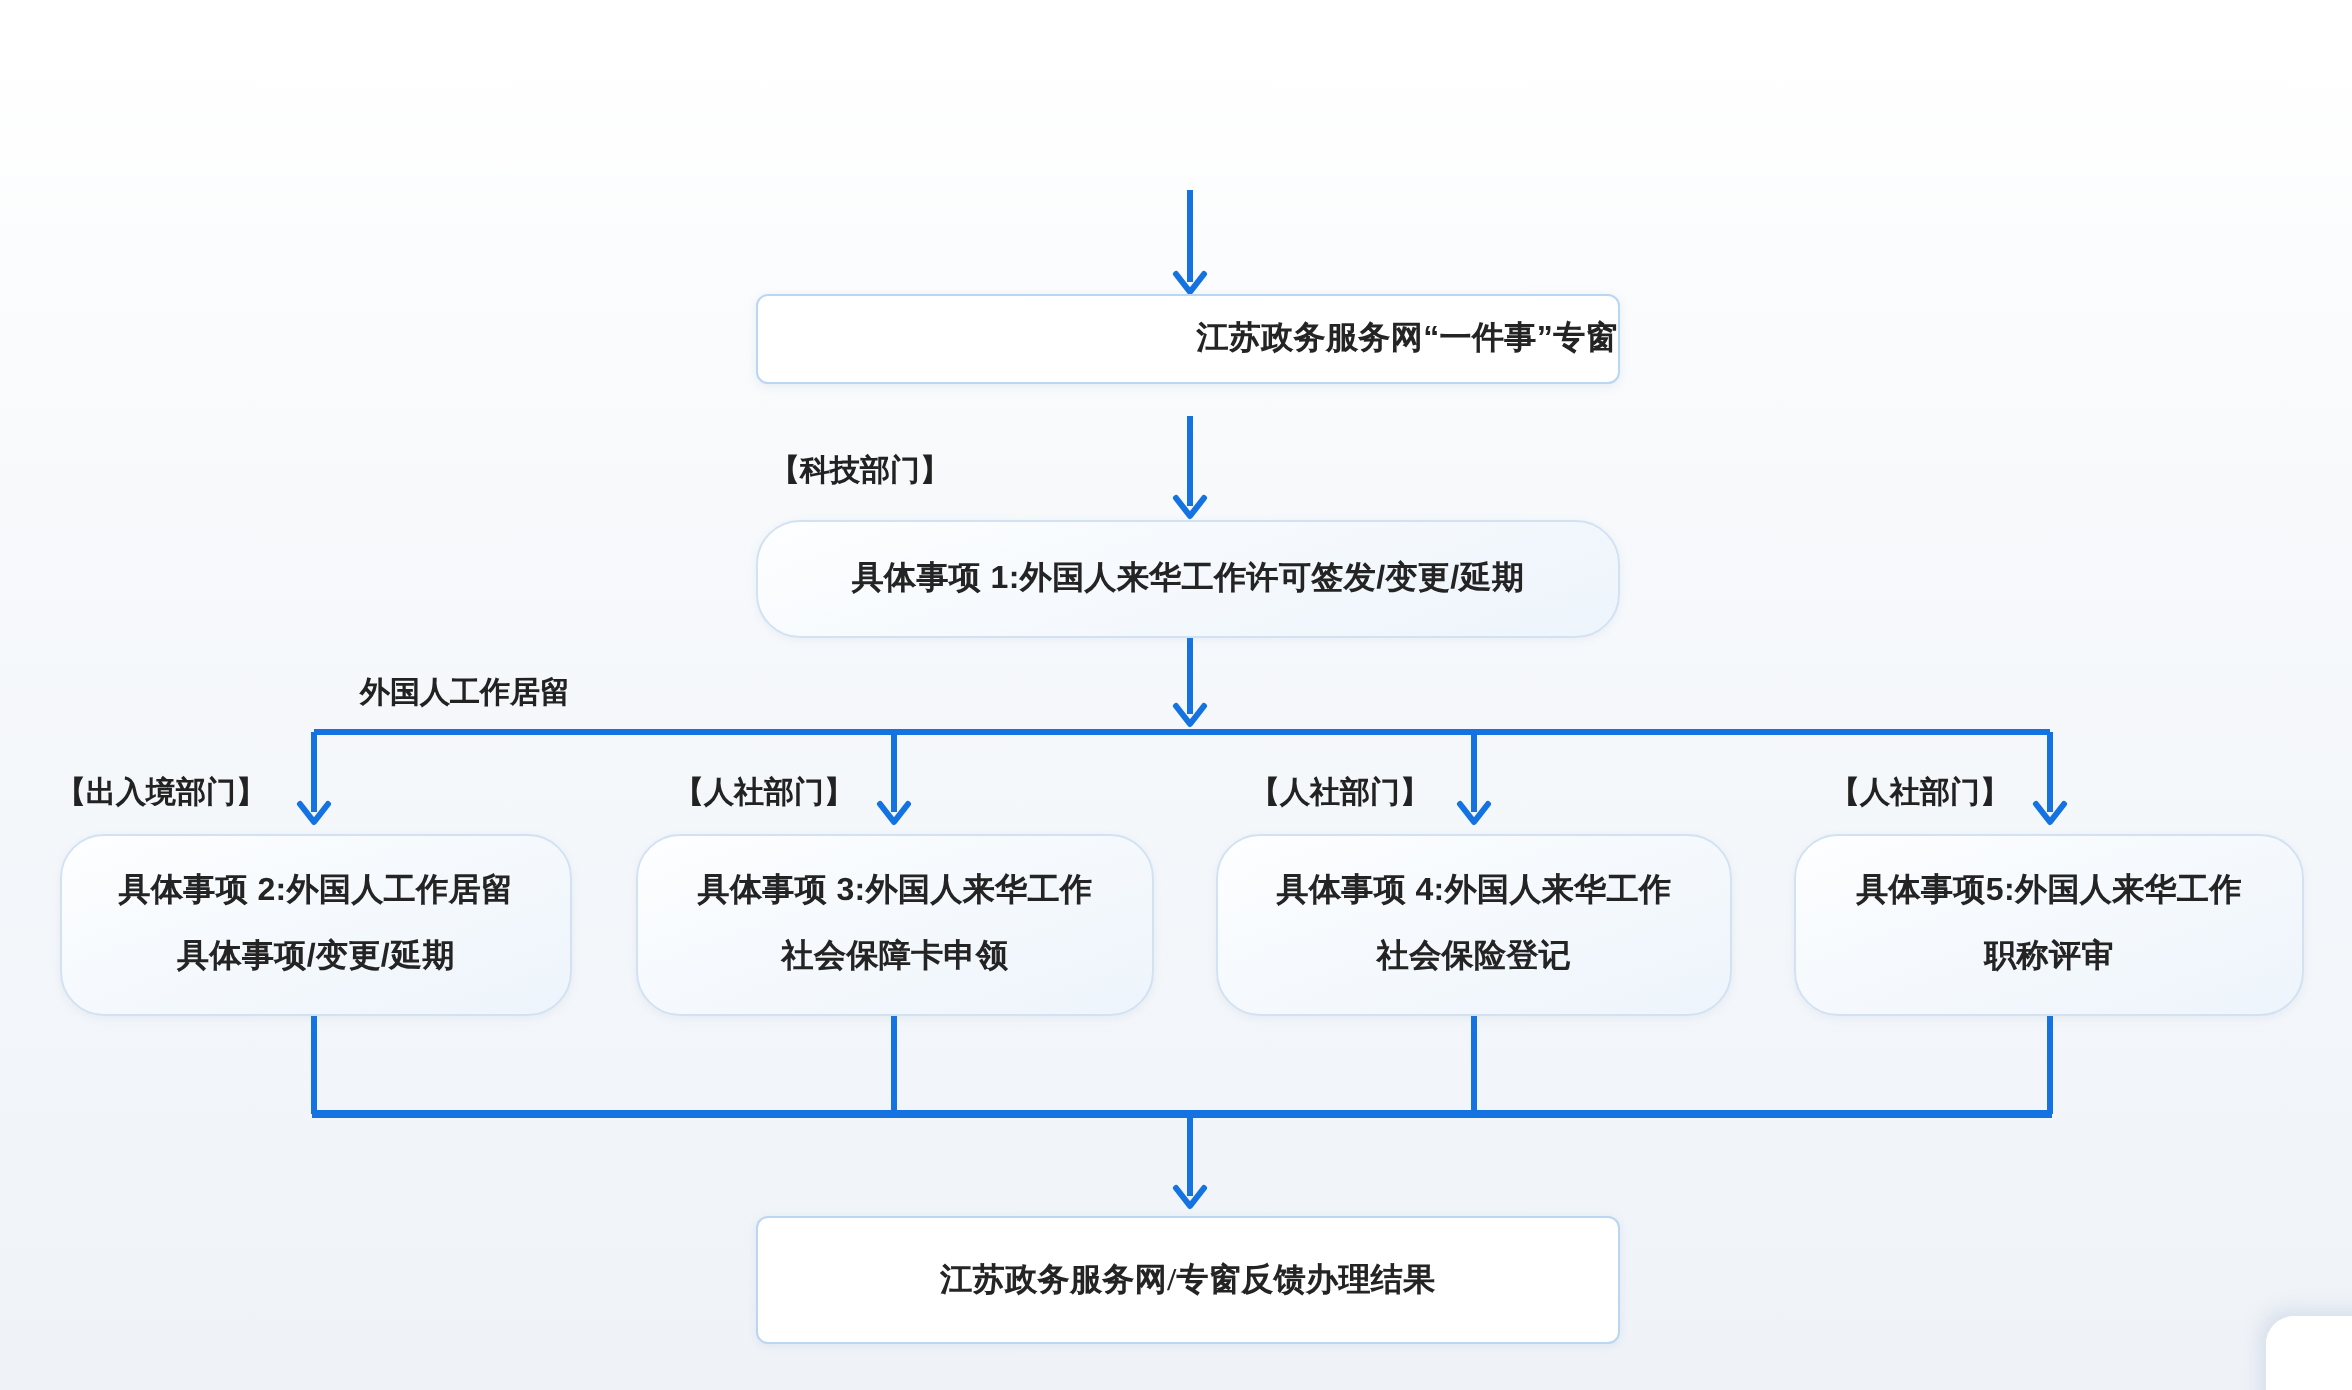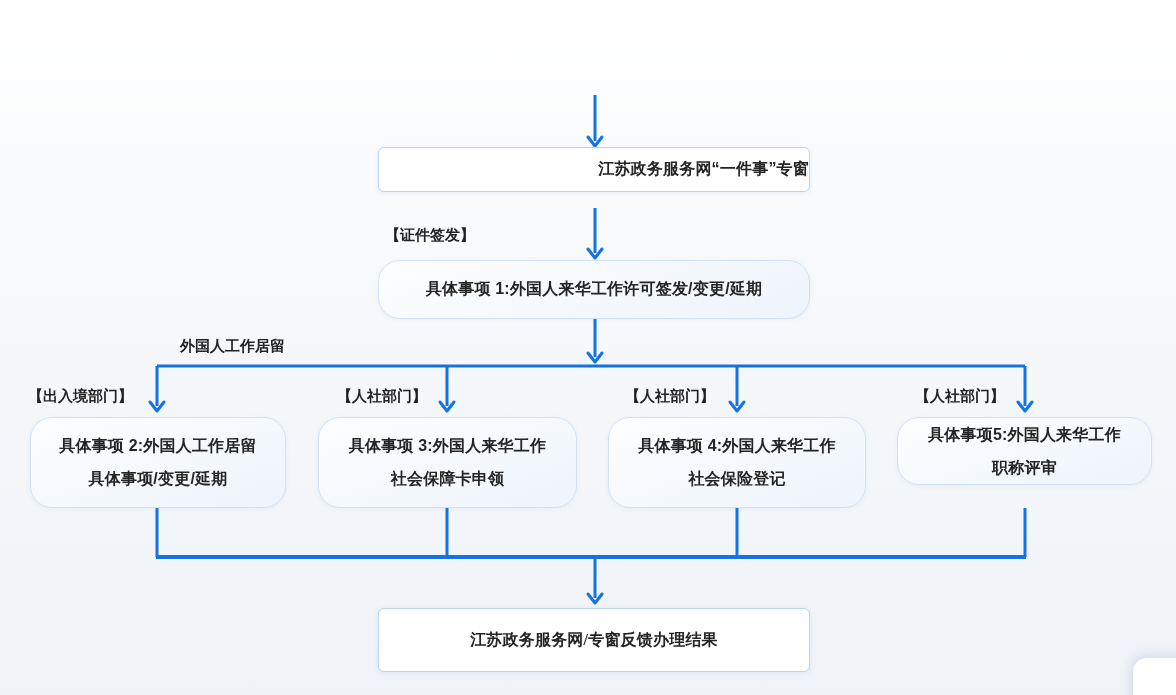--- a/index.html
+++ b/index.html
@@ -36,21 +36,21 @@
     border:1px solid #d2e2f2; border-radius:22px;
     box-shadow:0 1px 4px rgba(120,150,190,.10);
   }
   .branch { flex-direction:column; gap:13px; line-height:1.25; padding:0 6px; }
   #node-applicant { left:427px; top:35px;  width:336px; height:60px; }
   #node-portal    { left:378px; top:147px; width:432px; height:45px;justify-content:flex-end; }
   #node-item1     { left:378px; top:260px; width:432px; height:59px; }
   #node-item2     { left:30px;  top:417px; width:256px; height:91px; }
   #node-item3     { left:318px; top:417px; width:259px; height:91px; }
   #node-item4     { left:608px; top:417px; width:258px; height:91px; }
-  #node-item5     { left:897px; top:417px; width:255px; height:68px; }
+  #node-item5     { left:897px; top:417px; width:255px; height:91px; }
   #node-result    { left:378px; top:608px; width:432px; height:64px;font-family:Liberation Serif, serif; }
   .flow-label {
     position:absolute; font-size:15px; font-weight:600; color:#222; white-space:nowrap;
   }
   #label-keji     { left:385px; top:226px; }
   #label-parallel { left:180px; top:337px; }
   #dept-1 { left:28px;  top:387px; }
   #dept-2 { left:337px; top:387px; }
   #dept-3 { left:625px; top:387px; }
   #dept-4 { left:915px; top:387px; }
@@ -95,21 +95,21 @@
 
     <path d="M595 557 V598"></path>
     <path class="head" d="M588 594 L595 603 L602 594"></path>
   </svg>
 
 
   <div class="node node-white" id="node-portal">
     <span>江苏政务服务网“一件事”专窗</span>
   </div>
 
-  <div class="flow-label" id="label-keji">【证件签发】</div>
+  <div class="flow-label" id="label-keji">【科技部门】</div>
 
   <div class="node node-tint" id="node-item1">
     <span>具体事项 1:外国人来华工作许可签发/变更/延期</span>
   </div>
 
   <div class="flow-label" id="label-parallel">外国人工作居留</div>
 
   <div class="flow-label" id="dept-1">【出入境部门】</div>
   <div class="flow-label" id="dept-2">【人社部门】</div>
   <div class="flow-label" id="dept-3">【人社部门】</div>

